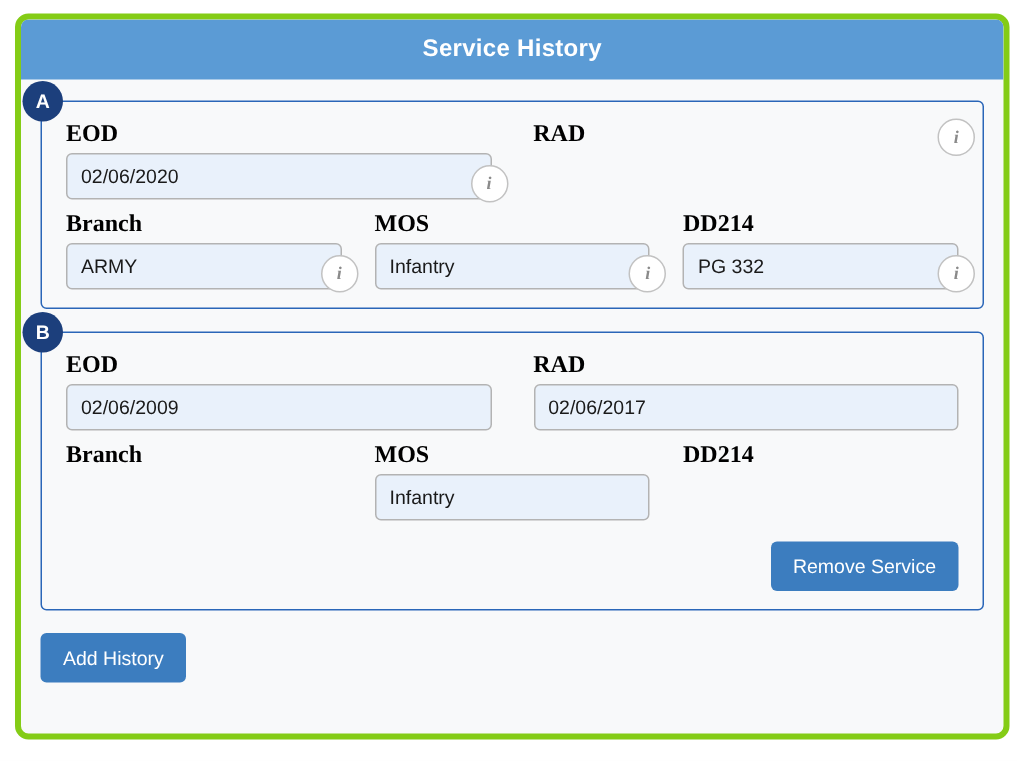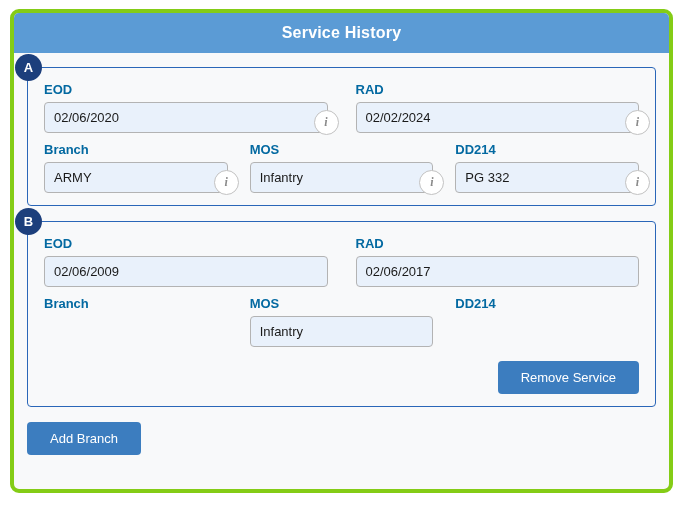--- a/index.html
+++ b/index.html
@@ -90,25 +90,26 @@
     margin-top: 9px;
   }
 
   .field {
     position: relative;
     box-sizing: border-box;
   }
 
   .field-label {
     display: block;
-    color: #0369a1;
-    font-size: 13px;
+    color: #000000;
+    font-size: 16px;
     font-weight: bold;
     margin-bottom: 5px;
     line-height: 15px;
+    font-family: Liberation Serif, serif;
   }
 
   .field-input {
     box-sizing: border-box;
     width: 100%;
     height: 31px;
     background: #e9f1fb;
     border: 1px solid #b3b3b3;
     border-radius: 4px;
     color: #1a1a1a;
@@ -155,21 +156,21 @@
   
   .btn {
     display: inline-block;
     background: #3c7dbf;
     color: #ffffff;
     border: none;
     border-radius: 4px;
     font-family: "Liberation Sans", sans-serif;
     font-size: 13px;
     font-weight: normal;
-    padding: 9px 23px;
+    padding: 9px 15px;
     cursor: pointer;
     line-height: 15px;
     text-align: right;
   }
 
   .panel-actions {
     display: flex;
     justify-content: flex-end;
     margin-top: 14px;
   }
@@ -194,21 +195,20 @@
         <div class="panel-badge">A</div>
 
         <div class="field-row row-1">
           <div class="field field-eod">
             <label class="field-label">EOD</label>
             <input class="field-input" type="text" readonly="" value="02/06/2020" style="">
             <span class="info-icon">i</span>
           </div>
           <div class="field field-rad">
             <label class="field-label">RAD</label>
-            <input class="field-input" type="text" readonly="" value="02/02/2024" style="">
             <span class="info-icon">i</span>
           </div>
         </div>
 
         <div class="field-row row-2">
           <div class="field field-branch">
             <label class="field-label">Branch</label>
             <input class="field-input" type="text" readonly="" value="ARMY" style="">
             <span class="info-icon">i</span>
           </div>
@@ -253,17 +253,17 @@
         </div>
 
         <div class="panel-actions">
           <button class="btn">Remove Service</button>
         </div>
       </div>
 
     </div>
 
     <div class="card-actions">
-      <button class="btn">Add Branch</button>
+      <button class="btn">Add History</button>
     </div>
 
   </div>
 </div>
 
 </body></html>

